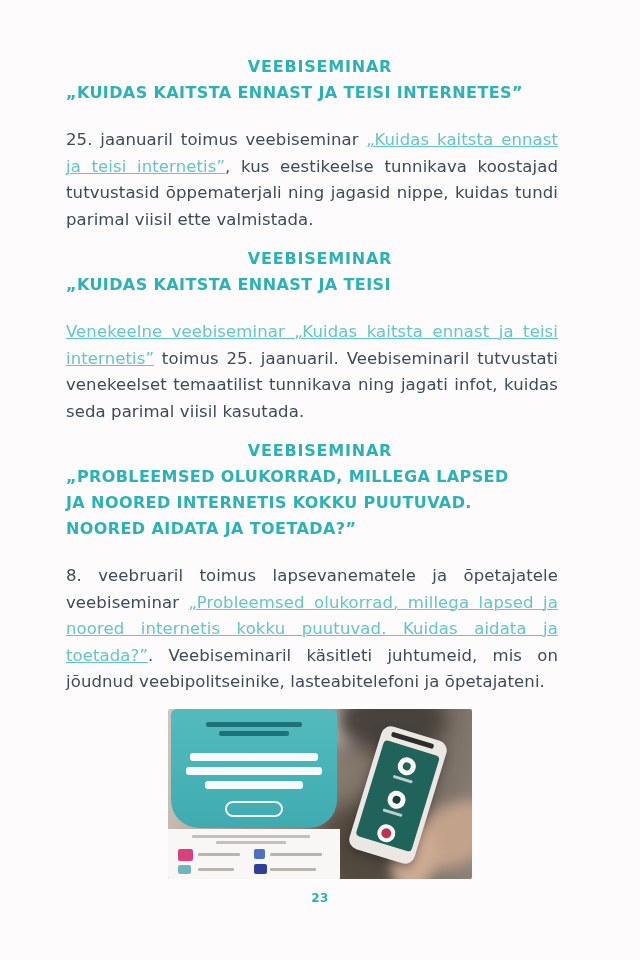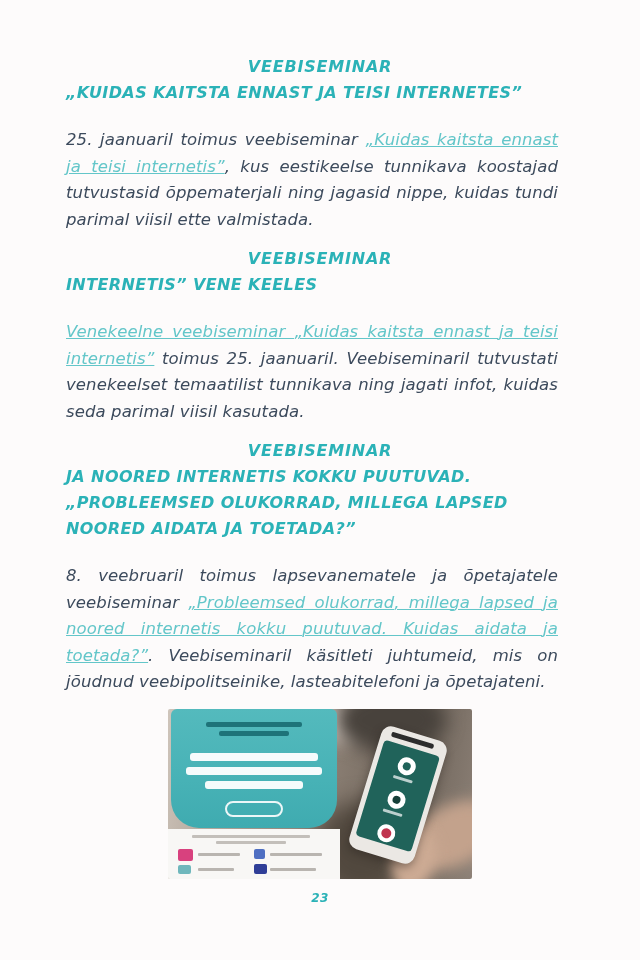--- a/index.html
+++ b/index.html
@@ -3,21 +3,21 @@
 <meta charset="utf-8">
 <style>
   html, body { margin: 0; padding: 0; }
   body {
     width: 640px; height: 960px;
     background: #fdfbfb;
     font-family: "DejaVu Sans", "Liberation Sans", sans-serif;
     overflow: hidden;
   }
   .page { width: 640px; height: 960px; position: relative; }
-  .content { padding: 56px 66px 0 66px; font-style: italic; }
+  .content { padding: 56px 66px 0 66px; }
 
   .kicker {
     text-align: center; color: #2bb2b7; font-weight: bold;
     font-size: 16px; letter-spacing: 0.8px; line-height: 22px;
   }
   .title {
     text-align: left; color: #2bb2b7; font-weight: bold;
     font-size: 16px; letter-spacing: 0.4px; line-height: 26px;
     margin-top: 2px;
   }
@@ -110,30 +110,30 @@
       <div class="kicker">VEEBISEMINAR</div>
       <div class="title">
         <div>„KUIDAS KAITSTA ENNAST JA TEISI INTERNETES”</div>
       </div>
       <p class="para"><span>25. jaanuaril toimus veebiseminar </span><a class="doc-link">„Kuidas kaitsta ennast ja teisi internetis”</a><span>, kus eestikeelse tunnikava koostajad tutvustasid õppematerjali ning jagasid nippe, kuidas tundi parimal viisil ette valmistada.</span></p>
     </div>
 
     <div class="section">
       <div class="kicker">VEEBISEMINAR</div>
       <div class="title">
-        <div>INTERNETIS” VENE KEELES</div>
+        <div>„KUIDAS KAITSTA ENNAST JA TEISI</div>
       </div>
       <p class="para"><span></span><a class="doc-link">Venekeelne veebiseminar „Kuidas kaitsta ennast ja teisi internetis”</a><span> toimus 25. jaanuaril. Veebiseminaril tutvustati venekeelset temaatilist tunnikava ning jagati infot, kuidas seda parimal viisil kasutada.</span></p>
     </div>
 
     <div class="section">
       <div class="kicker">VEEBISEMINAR</div>
       <div class="title">
+        <div>„PROBLEEMSED OLUKORRAD, MILLEGA LAPSED</div>
         <div>JA NOORED INTERNETIS KOKKU PUUTUVAD.</div>
-        <div>„PROBLEEMSED OLUKORRAD, MILLEGA LAPSED</div>
         <div>NOORED AIDATA JA TOETADA?”</div>
       </div>
       <p class="para"><span>8. veebruaril toimus lapsevanematele ja õpetajatele veebiseminar </span><a class="doc-link">„Probleemsed olukorrad, millega lapsed ja noored internetis kokku puutuvad. Kuidas aidata ja toetada?”</a><span>. Veebiseminaril käsitleti juhtumeid, mis on jõudnud veebipolitseinike, lasteabitelefoni ja õpetajateni.</span></p>
     </div>
 
     <div class="thumb">
       <div class="blob blob-light-top"></div>
       <div class="blob blob-dark-top"></div>
       <div class="blob blob-dark-mid"></div>
       <div class="blob blob-hand"></div>

